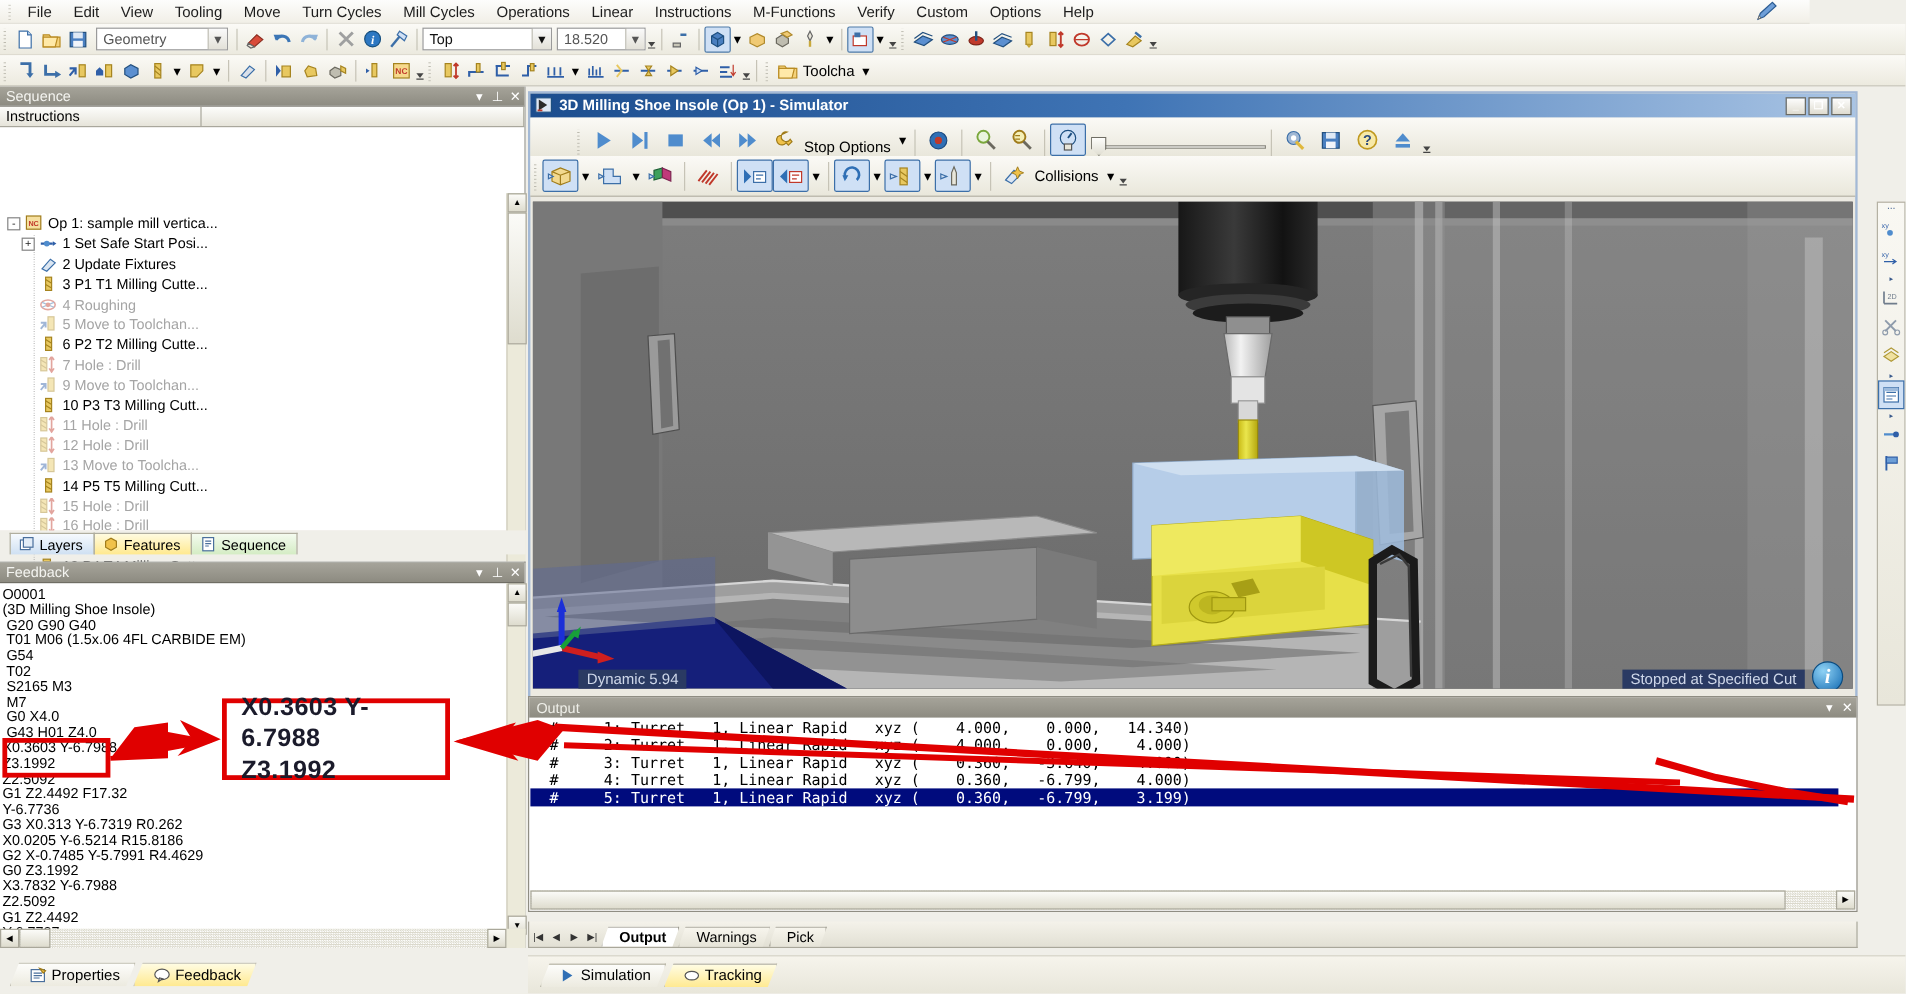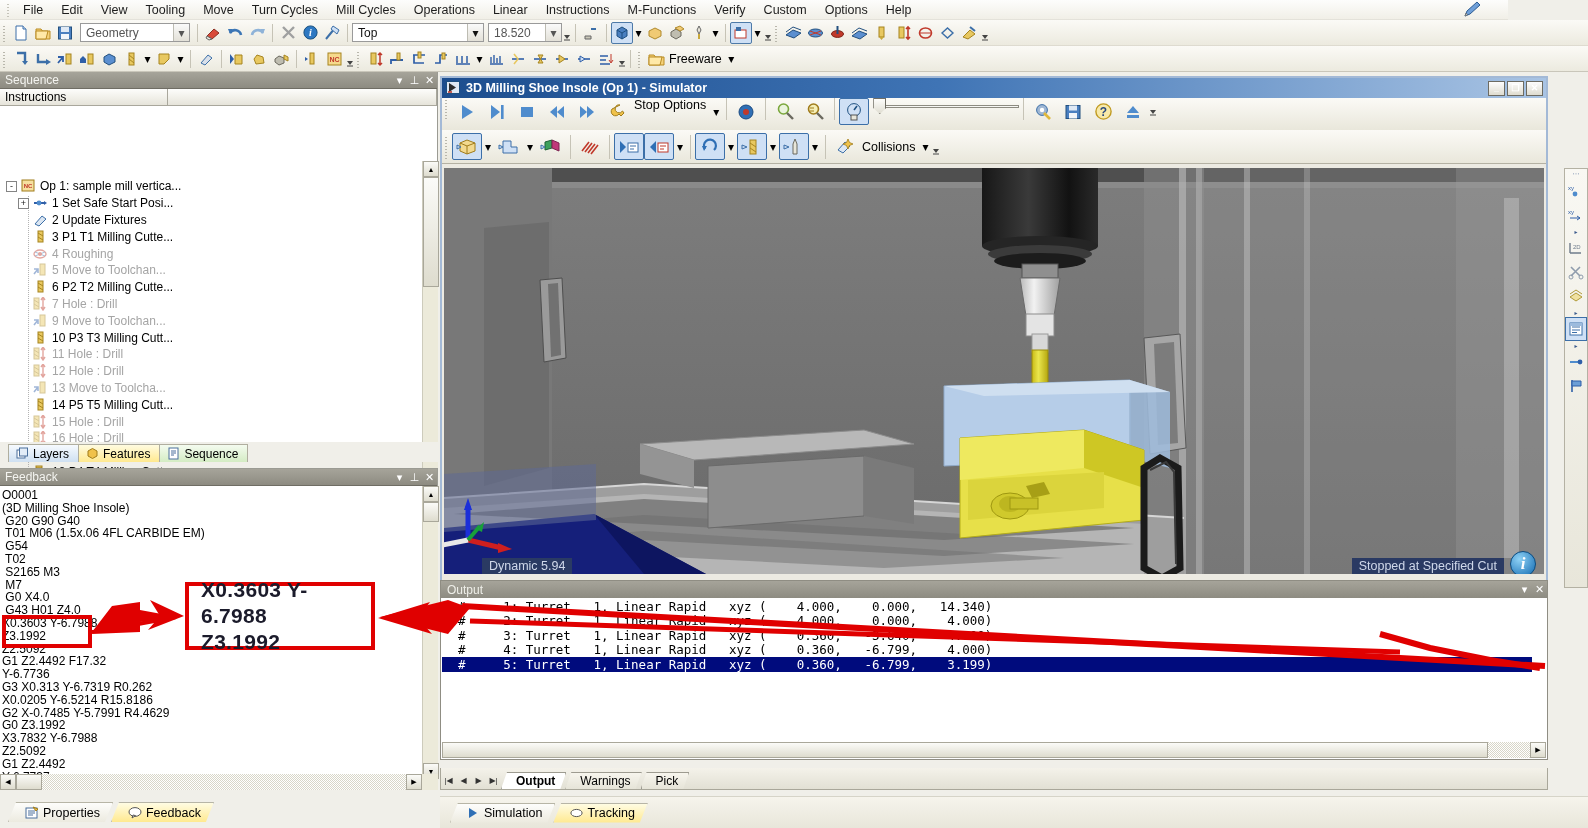--- a/index.html
+++ b/index.html
@@ -110,22 +110,22 @@
   
   #simwin { position:absolute; left:440px; top:76px; width:1108px; height:522px;
       border:2px solid #a3b9d6; background:#eceae2; }
   #simtitle { height:20px; background:linear-gradient(90deg,#1c4d8e 0%,#3f74b5 45%,#a9c4e4 100%);
       display:flex; align-items:center; padding-left:4px; color:#fff; font-weight:bold; font-size:12.5px;}
   #simtitle .ico { width:15px; height:14px; margin-right:5px; }
   .winbtns { margin-left:auto; display:flex; gap:2px; padding-right:3px; }
   .winbtn { width:17px; height:15px; background:linear-gradient(#fdfdfd,#dfdcd0);
       border:1px solid #6d6b62; display:flex; align-items:center; justify-content:center;
       font-size:9px; cursor:default; }
-  #simtb1 { height:32px; display:flex; align-items:flex-start;
-      background:linear-gradient(#fbfaf6,#e9e7db); }
+  #simtb1 { height:32px; display:flex; align-items:flex-end;
+      background:linear-gradient(#fbfaf6,#e9e7db);padding-left:36px; }
   #simtb2 { height:34px; display:flex; align-items:center;
       background:linear-gradient(#fbfaf6,#e9e7db); border-bottom:1px solid #b4b1a3;}
   .sbtn { width:30px; height:27px; display:flex; align-items:center; justify-content:center;
       border:1px solid transparent; border-radius:2px; cursor:default; flex:none;}
   .sbtn.sel { background:#cfe0f5; border:1px solid #3c6fa8; }
   .sdrop { width:12px; height:27px; display:flex; align-items:center; justify-content:center; cursor:default; flex:none;}
   .slabel { font-size:12.5px; padding:0 4px 0 2px; white-space:nowrap; }
   #slider { width:146px; height:16px; position:relative; margin-left:4px; }
   #slider .trk { position:absolute; left:10px; right:0; top:7px; height:3px;
       background:#f7f7f4; border:1px solid #8d8b81;}
@@ -270,21 +270,21 @@
         <text x="7.5" y="11.3" font-size="10" font-family="serif" font-style="italic" font-weight="bold" fill="#fff" text-anchor="middle">i</text>
       </svg>
     </div>
   <div class="tbtn">
     <svg width="16" height="16" viewBox="0 0 16 16">
         <path d="M2 14 L11 3" stroke="#3c6fa8" stroke-width="2"></path>
         <path d="M9 1 L15 5 L13 9 L7 4Z" fill="#cfe0f5" stroke="#3c6fa8"></path>
       </svg>
     </div>
   <div class="tsep"></div>
-  <div class="combo" style="width:132px;margin-right:4px;color:#111;align-items:center;">
+  <div class="combo" style="width:108px;margin-right:4px;color:#111;align-items:center;">
     <span>Top</span>
     <span class="ar">▾</span>
   </div>
   <div class="combo" style="width:74px;">
     <span>18.520</span>
     <span class="ar">▾</span>
   </div>
   <div class="overflow">
     <svg width="8" height="10" viewBox="0 0 8 10">
         <path d="M1 3 L7 3 L4 7Z" fill="#444"></path>
@@ -560,21 +560,21 @@
       </svg>
     </div>
   <div class="tsep"></div>
   <div class="tgrip"></div>
   <div class="tbtn">
     <svg width="17" height="16" viewBox="0 0 17 16">
         <path d="M1 4h5l1.5 2H16v8H1z" fill="#f5d27a" stroke="#b98b22"></path>
         <path d="M1 6h13l-2 8H1z" fill="#ffe9a8" stroke="#b98b22"></path>
       </svg>
     </div>
-  <div class="slabel">Freeware</div>
+  <div class="slabel">Toolcha</div>
   <div class="tdrop">▾</div>
 </div>
 
 <div id="seqpanel">
   <div class="pnl-title">
     <span class="ttl">Sequence</span>
     <span class="pnl-btn">▾</span>
     <span class="pnl-btn">⊥</span>
     <span class="pnl-btn">✕</span>
   </div>

